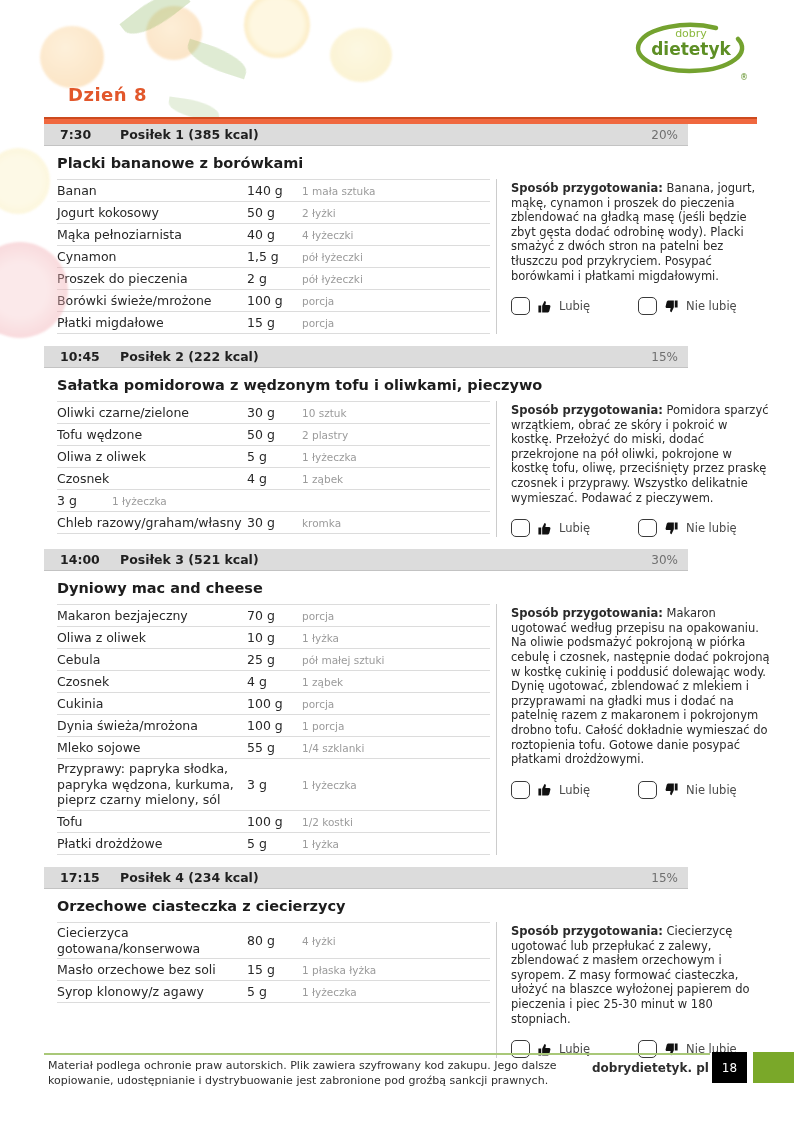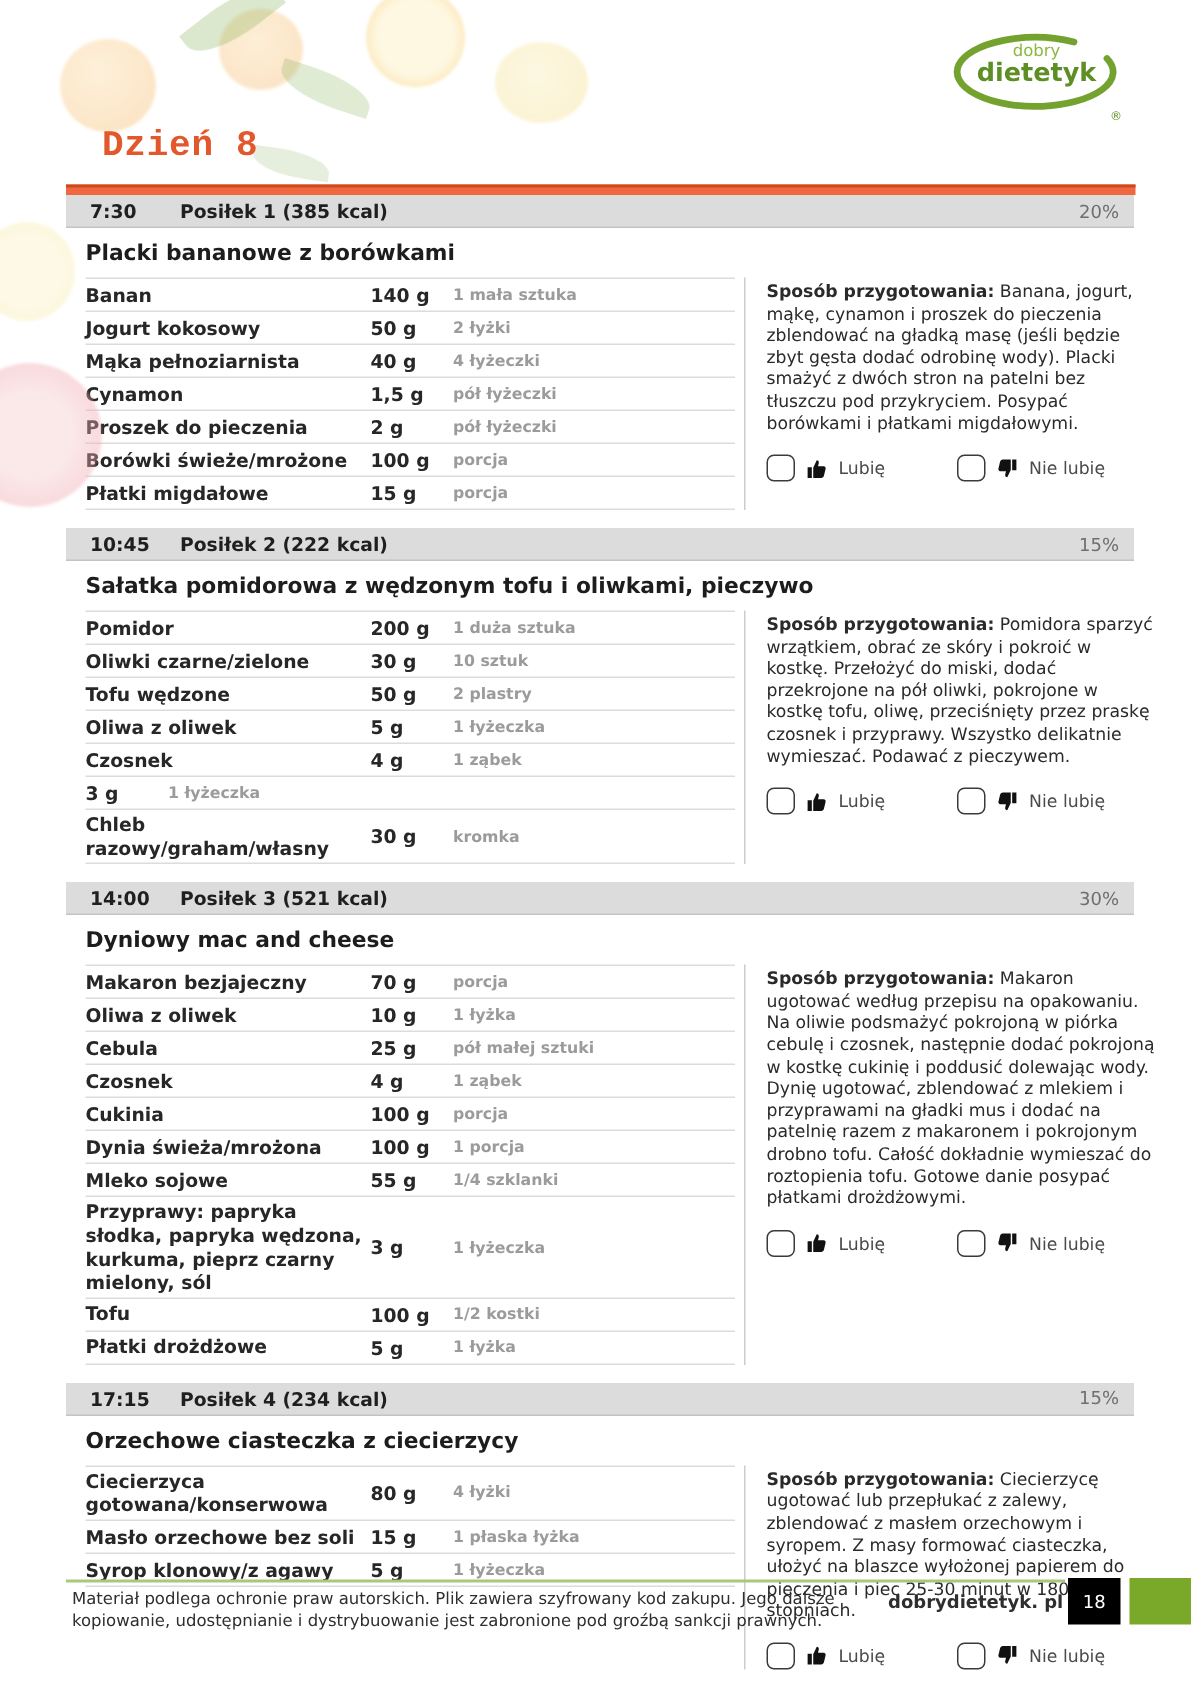--- a/index.html
+++ b/index.html
@@ -9,46 +9,46 @@
     font-family:"DejaVu Sans","Liberation Sans",sans-serif;
     color:#2a2a2a;
   }
   
   .decor{position:absolute;pointer-events:none;}
   .d-circle{border-radius:50%;}
   .d-leaf{border-radius:0 70% 0 70%;}
   
   .page-header{position:relative;padding-top:84px;}
   .day-title{
-    margin:0 0 12px 68px;font-size:24px;font-weight:bold;color:#e2572b;letter-spacing:.5px;font-family:Liberation Mono, monospace;
+    margin:0 0 12px 68px;font-size:18px;font-weight:bold;color:#e2572b;letter-spacing:.5px;
   }
   .orange-bar{
     margin-left:44px;width:713px;height:5px;background:#f0683f;border-top:2px solid #cd4a1e;
   }
   .logo{position:absolute;top:18px;right:44px;width:118px;height:64px;}
   .logo svg{position:absolute;left:0;top:0;}
   .logo .l-top{position:absolute;top:9px;left:0;width:100%;text-align:center;font-size:11px;color:#8bb83d;}
   .logo .l-main{position:absolute;top:21px;left:0;width:100%;text-align:center;font-size:17px;font-weight:bold;color:#5e8f25;}
   .logo .l-reg{position:absolute;bottom:0;right:2px;font-size:8px;color:#5e8f25;}
   
   main{display:block;}
   .meal{margin-bottom:12px;}
   .meal-header{
-    margin-left:44px;width:712px;height:22px;box-sizing:border-box;
+    margin-left:44px;width:644px;height:22px;box-sizing:border-box;
     background:#dcdcdc;border-bottom:1px solid #c3c3c3;
     display:flex;align-items:center;font-size:12.5px;
   }
   .meal-time{font-weight:600;color:#1f1f1f;padding-left:16px;width:60px;}
   .meal-name{font-weight:600;color:#1f1f1f;}
   .meal-percent{margin-left:auto;padding-right:10px;color:#6f6f6f;font-size:12px;}
   .recipe-title{
     margin:9px 0 8px 57px;font-size:14.5px;font-weight:600;color:#1d1d1d;
   }
   .meal-body{margin-left:57px;width:713px;display:flex;align-items:stretch;}
-  .ingredients{width:433px;border-top:1px solid #dcdcdc;font-weight:bold;}
+  .ingredients{width:433px;border-top:1px solid #dcdcdc;}
   .ing-row{
     display:flex;align-items:center;border-bottom:1px solid #dcdcdc;
     padding:2px 0;min-height:17px;
   }
   .ing-name{width:190px;font-size:12.5px;color:#272727;line-height:1.25;}
   .ing-amount{width:55px;font-size:12.5px;color:#272727;}
   .ing-portion{flex:1;font-size:10.5px;color:#9b9b9b;}
   .divider{width:1px;background:#cccccc;margin:0 14px 0 6px;}
   .prep{flex:1;padding-top:2px;}
   .prep p{margin:0;font-size:11.5px;line-height:1.27;color:#2a2a2a;}
@@ -181,25 +181,20 @@
 
   <section class="meal">
     <div class="meal-header">
       <span class="meal-time">10:45</span>
       <span class="meal-name">Posiłek 2 (222 kcal)</span>
       <span class="meal-percent">15%</span>
     </div>
     <h2 class="recipe-title">Sałatka pomidorowa z wędzonym tofu i oliwkami, pieczywo</h2>
     <div class="meal-body">
       <div class="ingredients">
-  <div class="ing-row">
-    <span class="ing-name">Pomidor</span>
-    <span class="ing-amount">200 g</span>
-    <span class="ing-portion">1 duża sztuka</span>
-  </div>
 
   <div class="ing-row">
     <span class="ing-name">Oliwki czarne/zielone</span>
     <span class="ing-amount">30 g</span>
     <span class="ing-portion">10 sztuk</span>
   </div>
 
   <div class="ing-row">
     <span class="ing-name">Tofu wędzone</span>
     <span class="ing-amount">50 g</span>

